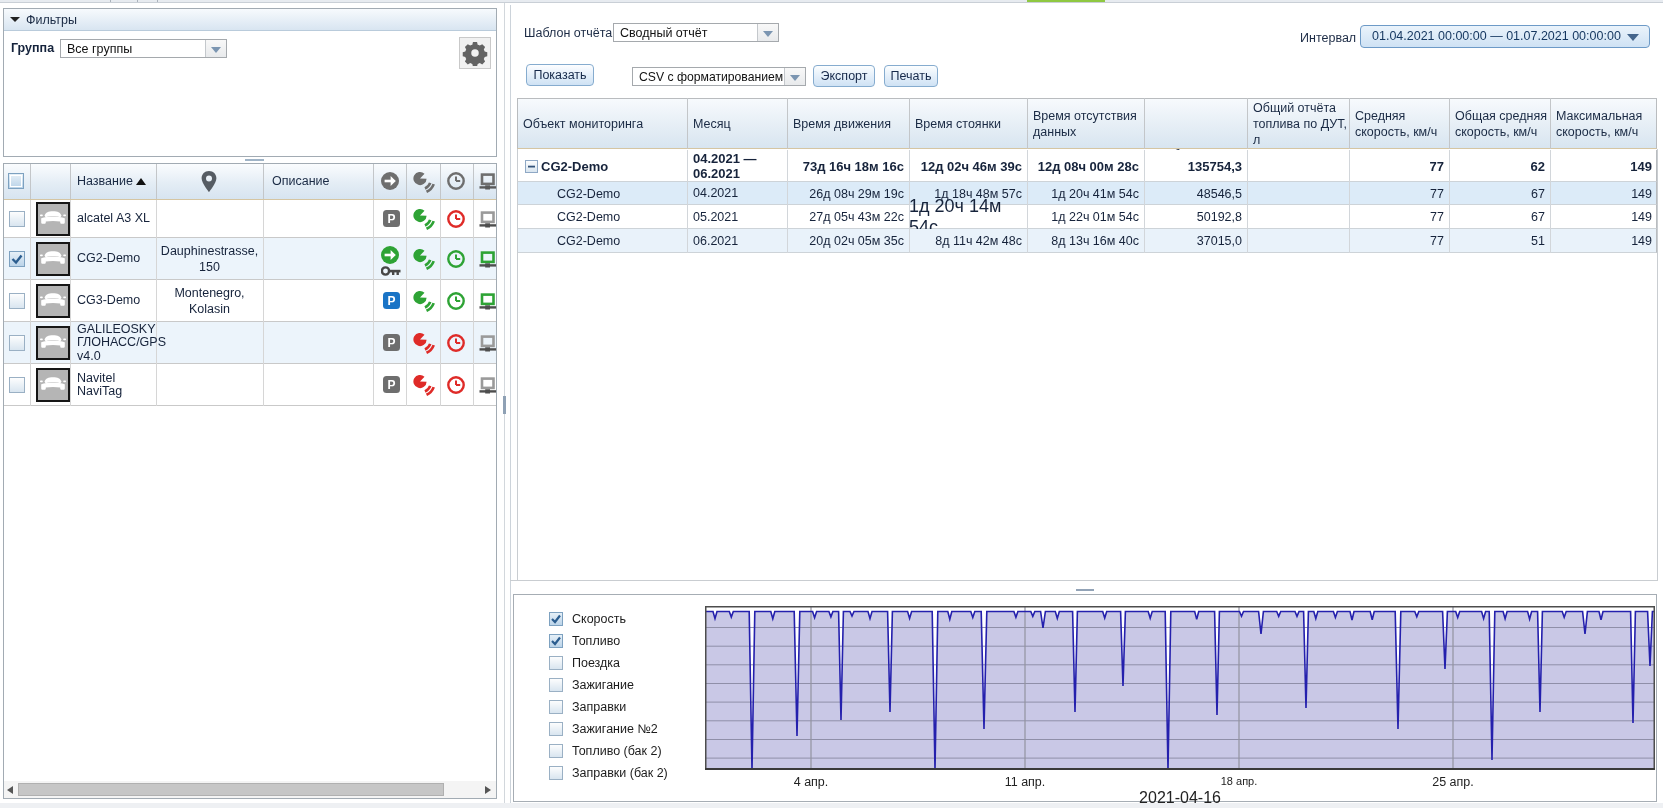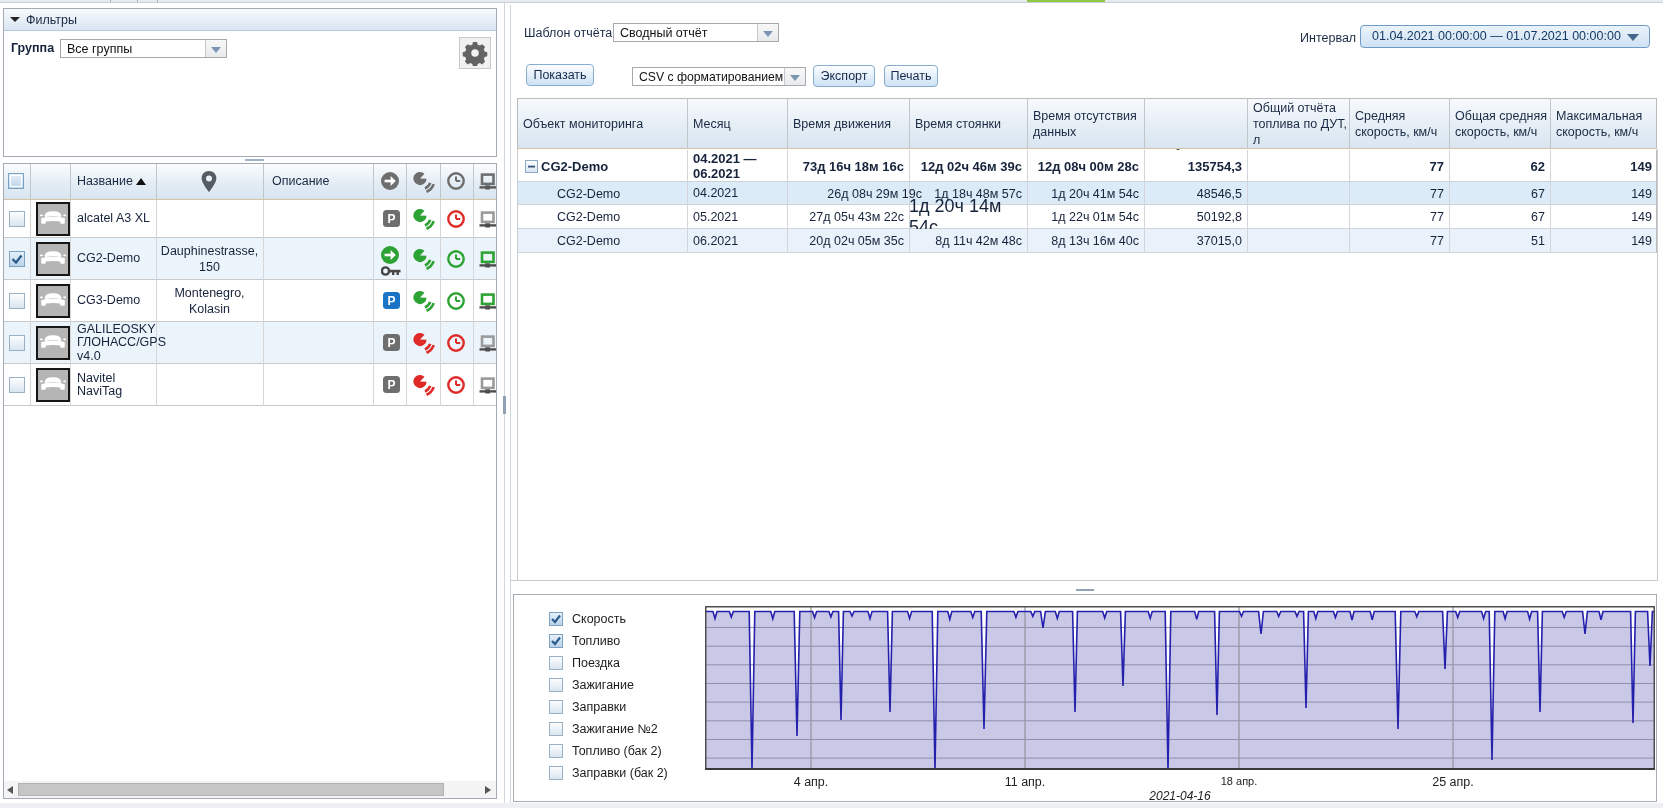--- a/index.html
+++ b/index.html
@@ -369,21 +369,21 @@
 <div class="abs" style="left:787px;top:182px;width:1px;height:23px;background:#d2d6da;"></div>
 <div class="abs" style="left:909px;top:182px;width:1px;height:23px;background:#d2d6da;"></div>
 <div class="abs" style="left:1027px;top:182px;width:1px;height:23px;background:#d2d6da;"></div>
 <div class="abs" style="left:1144px;top:182px;width:1px;height:23px;background:#d2d6da;"></div>
 <div class="abs" style="left:1247px;top:182px;width:1px;height:23px;background:#d2d6da;"></div>
 <div class="abs" style="left:1349px;top:182px;width:1px;height:23px;background:#d2d6da;"></div>
 <div class="abs" style="left:1449px;top:182px;width:1px;height:23px;background:#d2d6da;"></div>
 <div class="abs" style="left:1550px;top:182px;width:1px;height:23px;background:#d2d6da;"></div>
 <div class="abs" style="left:557px;top:182px;width:124px;height:23px;font-size:12.5px;color:#16233b;display:flex;align-items:center;">CG2-Demo</div>
 <div class="abs" style="left:693px;top:182px;width:88px;height:23px;font-size:12.5px;color:#16233b;display:flex;align-items:center;line-height:15px;">04.2021</div>
-<div class="abs" style="left:787px;top:182px;width:117px;height:23px;font-size:12.5px;color:#16233b;display:flex;align-items:center;justify-content:flex-end;margin-left:18px;">26д 08ч 29м 19с</div>
+<div class="abs" style="left:787px;top:182px;width:117px;height:23px;font-size:12.5px;color:#16233b;display:flex;align-items:center;justify-content:flex-end;">26д 08ч 29м 19с</div>
 <div class="abs" style="left:909px;top:182px;width:113px;height:23px;font-size:12.5px;color:#16233b;display:flex;align-items:center;justify-content:flex-end;">1д 18ч 48м 57с</div>
 <div class="abs" style="left:1027px;top:182px;width:112px;height:23px;font-size:12.5px;color:#16233b;display:flex;align-items:center;justify-content:flex-end;">1д 20ч 41м 54с</div>
 <div class="abs" style="left:1144px;top:182px;width:98px;height:23px;font-size:12.5px;color:#16233b;display:flex;align-items:center;justify-content:flex-end;">48546,5</div>
 <div class="abs" style="left:1349px;top:182px;width:95px;height:23px;font-size:12.5px;color:#16233b;display:flex;align-items:center;justify-content:flex-end;">77</div>
 <div class="abs" style="left:1449px;top:182px;width:96px;height:23px;font-size:12.5px;color:#16233b;display:flex;align-items:center;justify-content:flex-end;">67</div>
 <div class="abs" style="left:1550px;top:182px;width:102px;height:23px;font-size:12.5px;color:#16233b;display:flex;align-items:center;justify-content:flex-end;">149</div>
 <div class="abs" style="left:517px;top:205px;width:1140px;height:24px;background:#ffffff;border-bottom:1px solid #cdd3d8;border-left:1px solid #b9bcbf;border-right:1px solid #b9bcbf;box-sizing:border-box;"></div>
 <div class="abs" style="left:687px;top:205px;width:1px;height:24px;background:#d2d6da;"></div>
 <div class="abs" style="left:787px;top:205px;width:1px;height:24px;background:#d2d6da;"></div>
 <div class="abs" style="left:909px;top:205px;width:1px;height:24px;background:#d2d6da;"></div>
@@ -479,13 +479,13 @@
       <line x1="534" y1="0" x2="534" y2="164" stroke="#93939f" stroke-width="1.2"></line>
       <line x1="748" y1="0" x2="748" y2="164" stroke="#93939f" stroke-width="1.2"></line>
       <path d="M0 5.5 L8.0 5.5 L10.0 12.6 L12.0 5.5 L24.3 5.5 L26.3 11.1 L28.3 5.5 L44.2 5.5 L47.0 164.0 L49.8 5.5 L65.8 5.5 L67.8 12.7 L69.8 5.5 L89.2 5.5 L92.0 130.0 L94.8 5.5 L107.6 5.5 L109.6 11.7 L111.6 5.5 L123.9 5.5 L125.9 10.9 L127.9 5.5 L133.6 5.5 L136.0 114.0 L138.4 5.5 L145.0 5.5 L147.0 10.1 L149.0 5.5 L163.0 5.5 L165.0 12.6 L167.0 5.5 L182.6 5.5 L185.0 106.0 L187.4 5.5 L202.6 5.5 L204.6 12.4 L206.6 5.5 L227.2 5.5 L230.0 164.0 L232.8 5.5 L242.8 5.5 L244.8 13.2 L246.8 5.5 L265.8 5.5 L267.8 11.4 L269.8 5.5 L276.2 5.5 L279.0 123.0 L281.8 5.5 L308.9 5.5 L310.9 11.3 L312.9 5.5 L325.8 5.5 L327.8 10.4 L329.8 5.5 L335.6 5.5 L338.0 22.0 L340.4 5.5 L350.3 5.5 L352.3 12.4 L354.3 5.5 L367.6 5.5 L370.0 106.0 L372.4 5.5 L397.7 5.5 L399.7 12.1 L401.7 5.5 L415.6 5.5 L418.0 80.0 L420.4 5.5 L443.2 5.5 L445.2 12.2 L447.2 5.5 L460.2 5.5 L463.0 164.0 L465.8 5.5 L489.7 5.5 L491.7 13.4 L493.7 5.5 L509.6 5.5 L512.0 109.0 L514.4 5.5 L534.5 5.5 L536.5 10.2 L538.5 5.5 L553.6 5.5 L556.0 28.0 L558.4 5.5 L571.7 5.5 L573.7 10.3 L575.7 5.5 L590.0 5.5 L592.0 10.4 L594.0 5.5 L598.6 5.5 L601.0 102.0 L603.4 5.5 L608.8 5.5 L610.8 12.5 L612.8 5.5 L628.4 5.5 L630.4 11.5 L632.4 5.5 L645.0 5.5 L647.0 14.0 L649.0 5.5 L665.2 5.5 L667.2 13.7 L669.2 5.5 L690.2 5.5 L693.0 123.0 L695.8 5.5 L709.8 5.5 L711.8 10.7 L713.8 5.5 L737.6 5.5 L740.0 63.0 L742.4 5.5 L750.7 5.5 L752.7 11.5 L754.7 5.5 L776.6 5.5 L778.6 12.6 L780.6 5.5 L784.2 5.5 L787.0 154.0 L789.8 5.5 L798.1 5.5 L800.1 12.7 L802.1 5.5 L822.6 5.5 L824.6 13.1 L826.6 5.5 L832.6 5.5 L835.0 106.0 L837.4 5.5 L857.2 5.5 L859.2 11.3 L861.2 5.5 L877.6 5.5 L880.0 28.0 L882.4 5.5 L894.0 5.5 L896.0 13.8 L898.0 5.5 L925.6 5.5 L928.0 117.0 L930.4 5.5 L942.6 5.5 L945.0 60.0 L947.4 5.5 L950 5.5" fill="none" stroke="#2420ad" stroke-width="1.6"></path>
       <rect x="0.75" y="0.75" width="948.5" height="162.5" fill="none" stroke="#4d4d4d" stroke-width="1.5"></rect>
       <line x1="0" y1="163.0" x2="950" y2="163.0" stroke="#3a3a3a" stroke-width="2"></line>
     </svg></div>
 <div class="abs" style="left:781px;top:775px;width:60px;height:14px;font-size:12.5px;color:#222;text-align:center;">4 апр.</div>
 <div class="abs" style="left:995px;top:775px;width:60px;height:14px;font-size:12.5px;color:#222;text-align:center;">11 апр.</div>
 <div class="abs" style="left:1209px;top:775px;width:60px;height:14px;font-size:11px;color:#222;text-align:center;">18 апр.</div>
 <div class="abs" style="left:1423px;top:775px;width:60px;height:14px;font-size:12.5px;color:#222;text-align:center;">25 апр.</div>
-<div class="abs" style="left:1130px;top:789px;width:100px;height:13px;font-size:12px;color:#222;text-align:center;font-style:italic;">2021-04-16</div>
+<div class="abs" style="left:1130px;top:789px;width:100px;height:13px;font-size:16px;color:#222;text-align:center;">2021-04-16</div>
 <div class="abs" style="left:0px;top:803px;width:1663px;height:5px;background:#eef0f3;"></div>
 </body></html>

